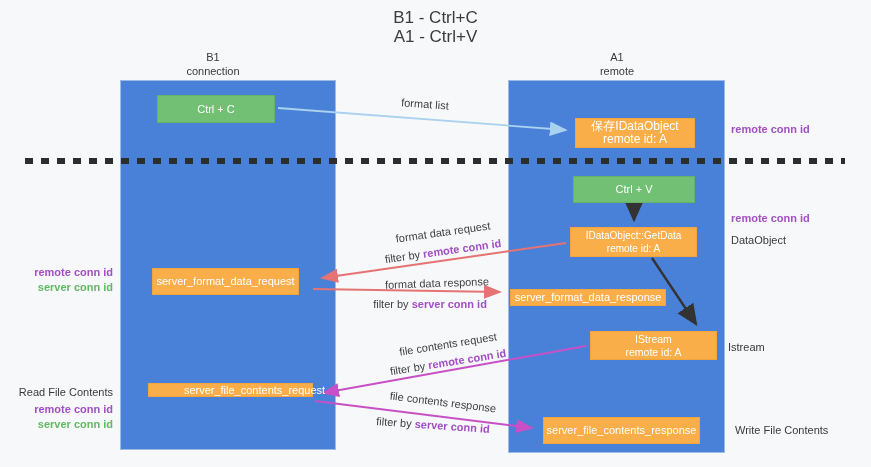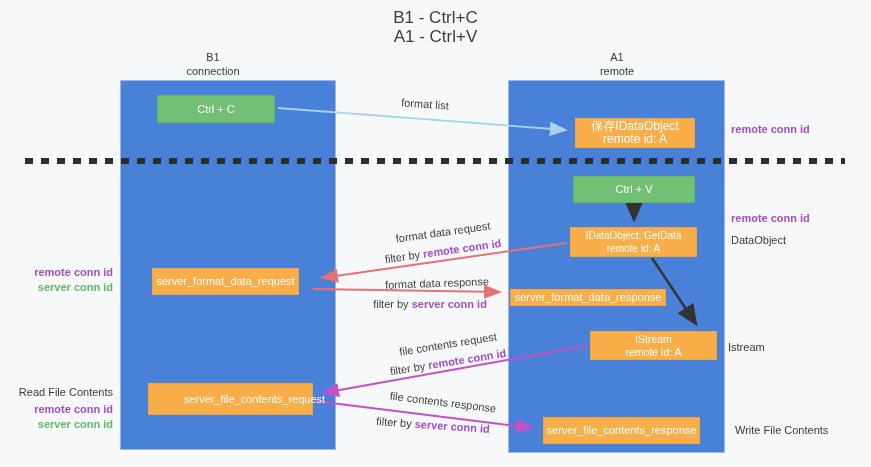--- a/index.html
+++ b/index.html
@@ -127,21 +127,21 @@
 
   <div class="node orange" style="left:510px;top:289px;width:156px;height:17px;">
     <div>server_format_data_response</div>
   </div>
 
   <div class="node orange" style="left:590px;top:331px;width:127px;height:29px;font-size:10.5px;">
     <div>IStream</div>
     <div>remote id: A</div>
   </div>
 
-  <div class="node orange" style="left:148px;top:383px;width:165px;height:32px;padding-left:48px;">
+  <div class="node orange" style="left:148px;top:383px;width:165px;height:14px;padding-left:48px;">
     <div>server_file_contents_request</div>
   </div>
 
   <div class="node orange" style="left:543px;top:417px;width:157px;height:27px;">
     <div>server_file_contents_response</div>
   </div>
 
   <div class="lbl" style="left:425px;top:104px;transform:translate(-50%,-50%) rotate(4deg);">format list</div>
 
   <div class="lbl" style="left:443px;top:232px;transform:translate(-50%,-50%) rotate(-8deg);">format data request</div>

